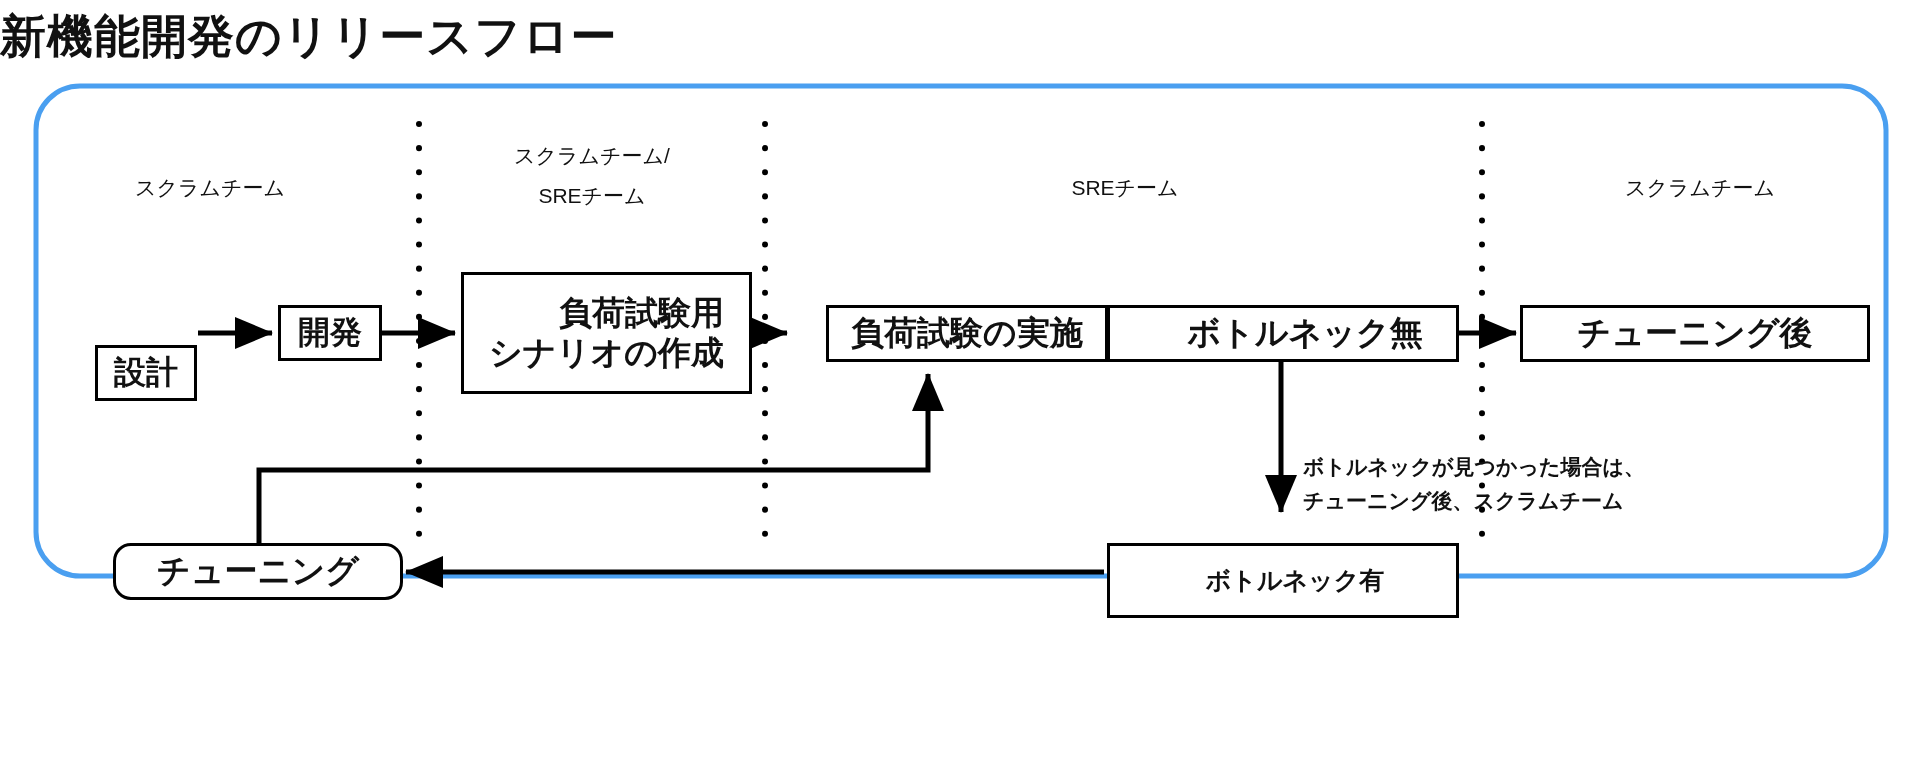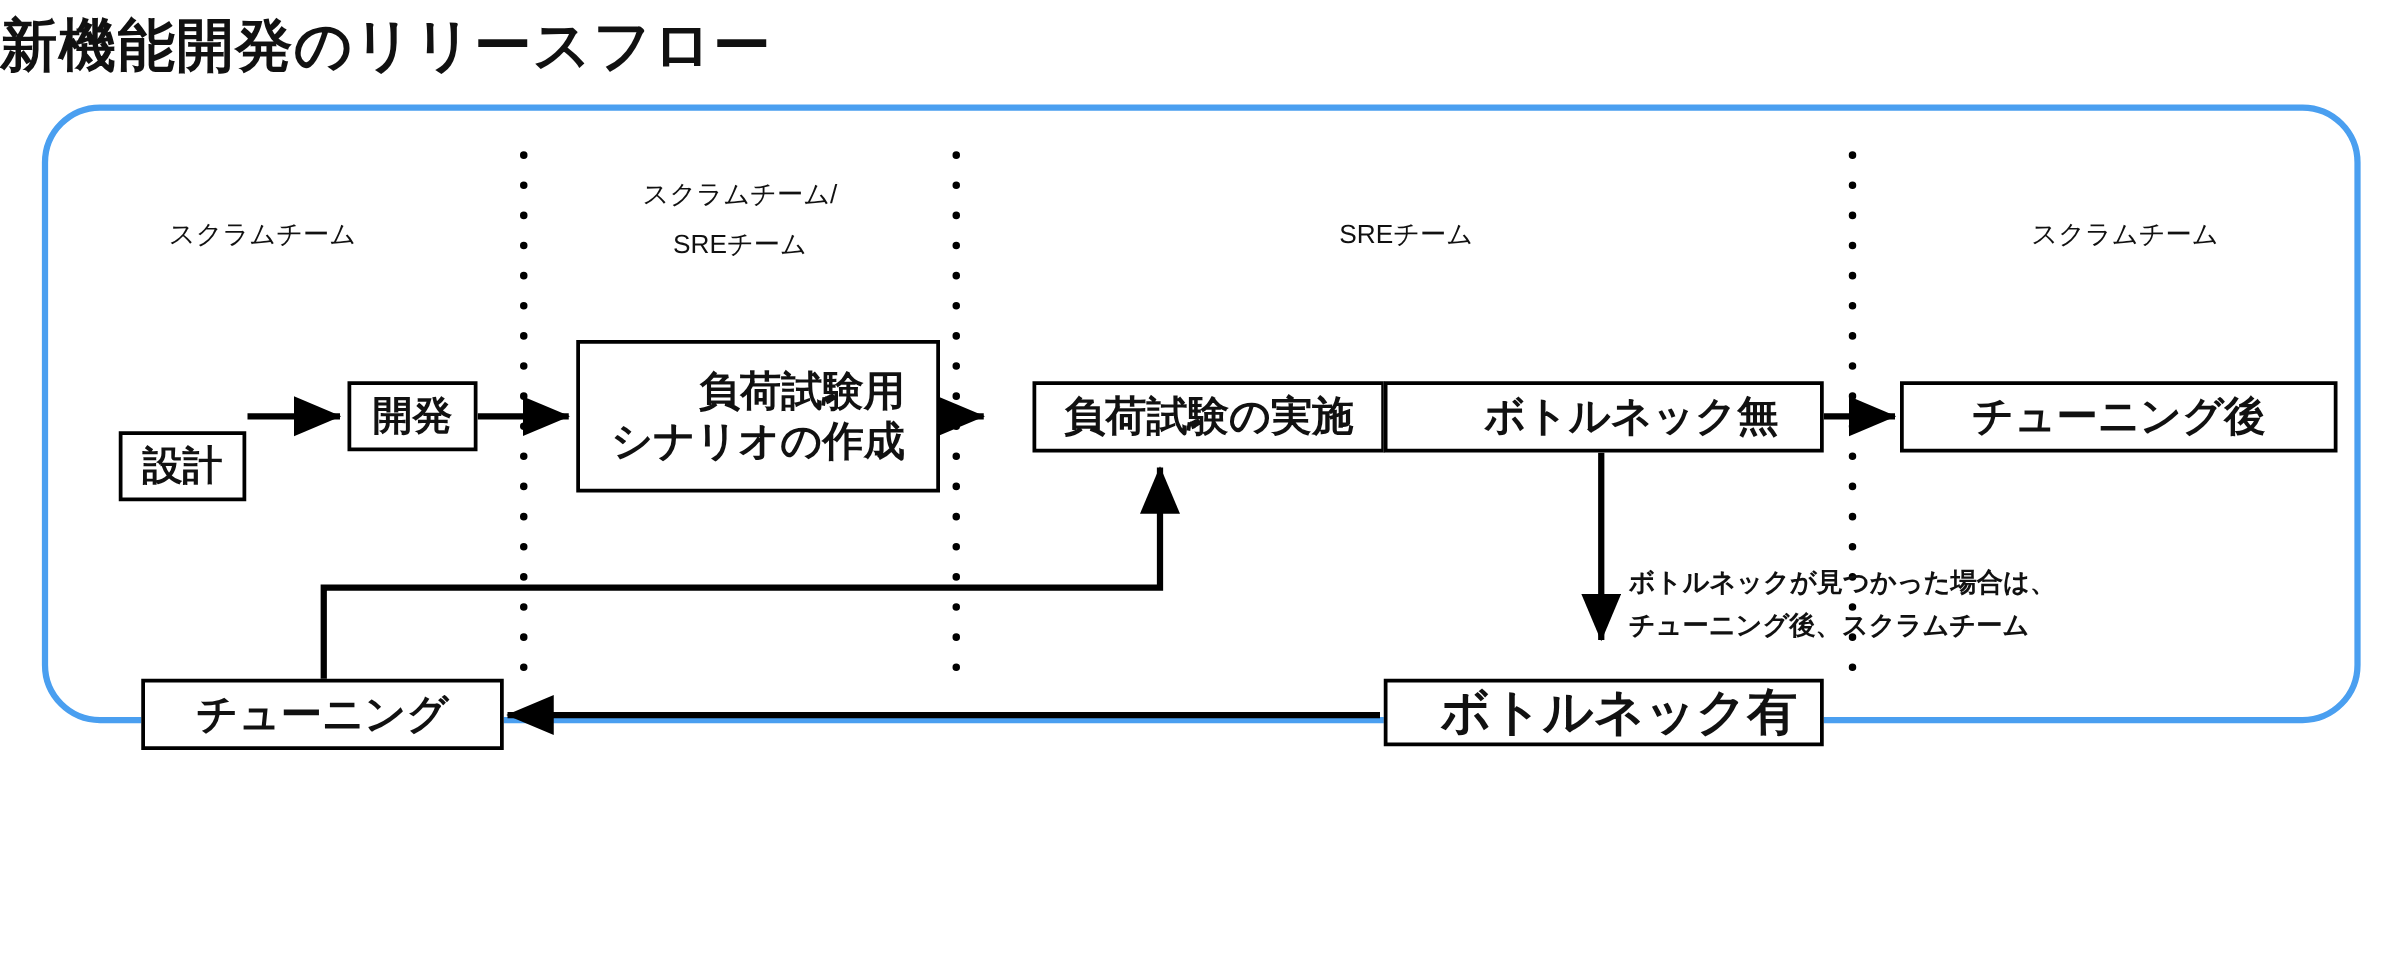--- a/index.html
+++ b/index.html
@@ -91,18 +91,18 @@
 
 <div class="node" style="left:461px;top:272px;width:291px;height:122px;font-size:33px;text-align:right;">負荷試験用
 シナリオの作成</div>
 
 <div class="node" style="left:790px;top:305px;width:282px;height:57px;font-size:33px;margin-left:36px;">負荷試験の実施</div>
 
 <div class="node" style="left:1107px;top:305px;width:352px;height:57px;font-size:33px;padding-left:44px;">ボトルネック無</div>
 
 <div class="node" style="left:1520px;top:305px;width:350px;height:57px;font-size:33px;">チューニング後</div>
 
-<div class="node" style="left:1107px;top:543px;width:352px;height:54px;font-size:40px;padding-left:24px;">ボトルネック有</div>
+<div class="node" style="left:1107px;top:543px;width:352px;height:75px;font-size:25px;padding-left:24px;">ボトルネック有</div>
 
-<div class="node" style="left:113px;top:543px;width:290px;height:57px;font-size:33px;">チューニング</div>
+<div class="node" style="left:113px;top:543px;width:290px;height:57px;font-size:33px;border-radius:18px;">チューニング</div>
 
 <div class="annot" style="left:1303px;top:450px;width:460px;">ボトルネックが見つかった場合は、
 チューニング後、スクラムチーム</div>
 
 </body></html>

